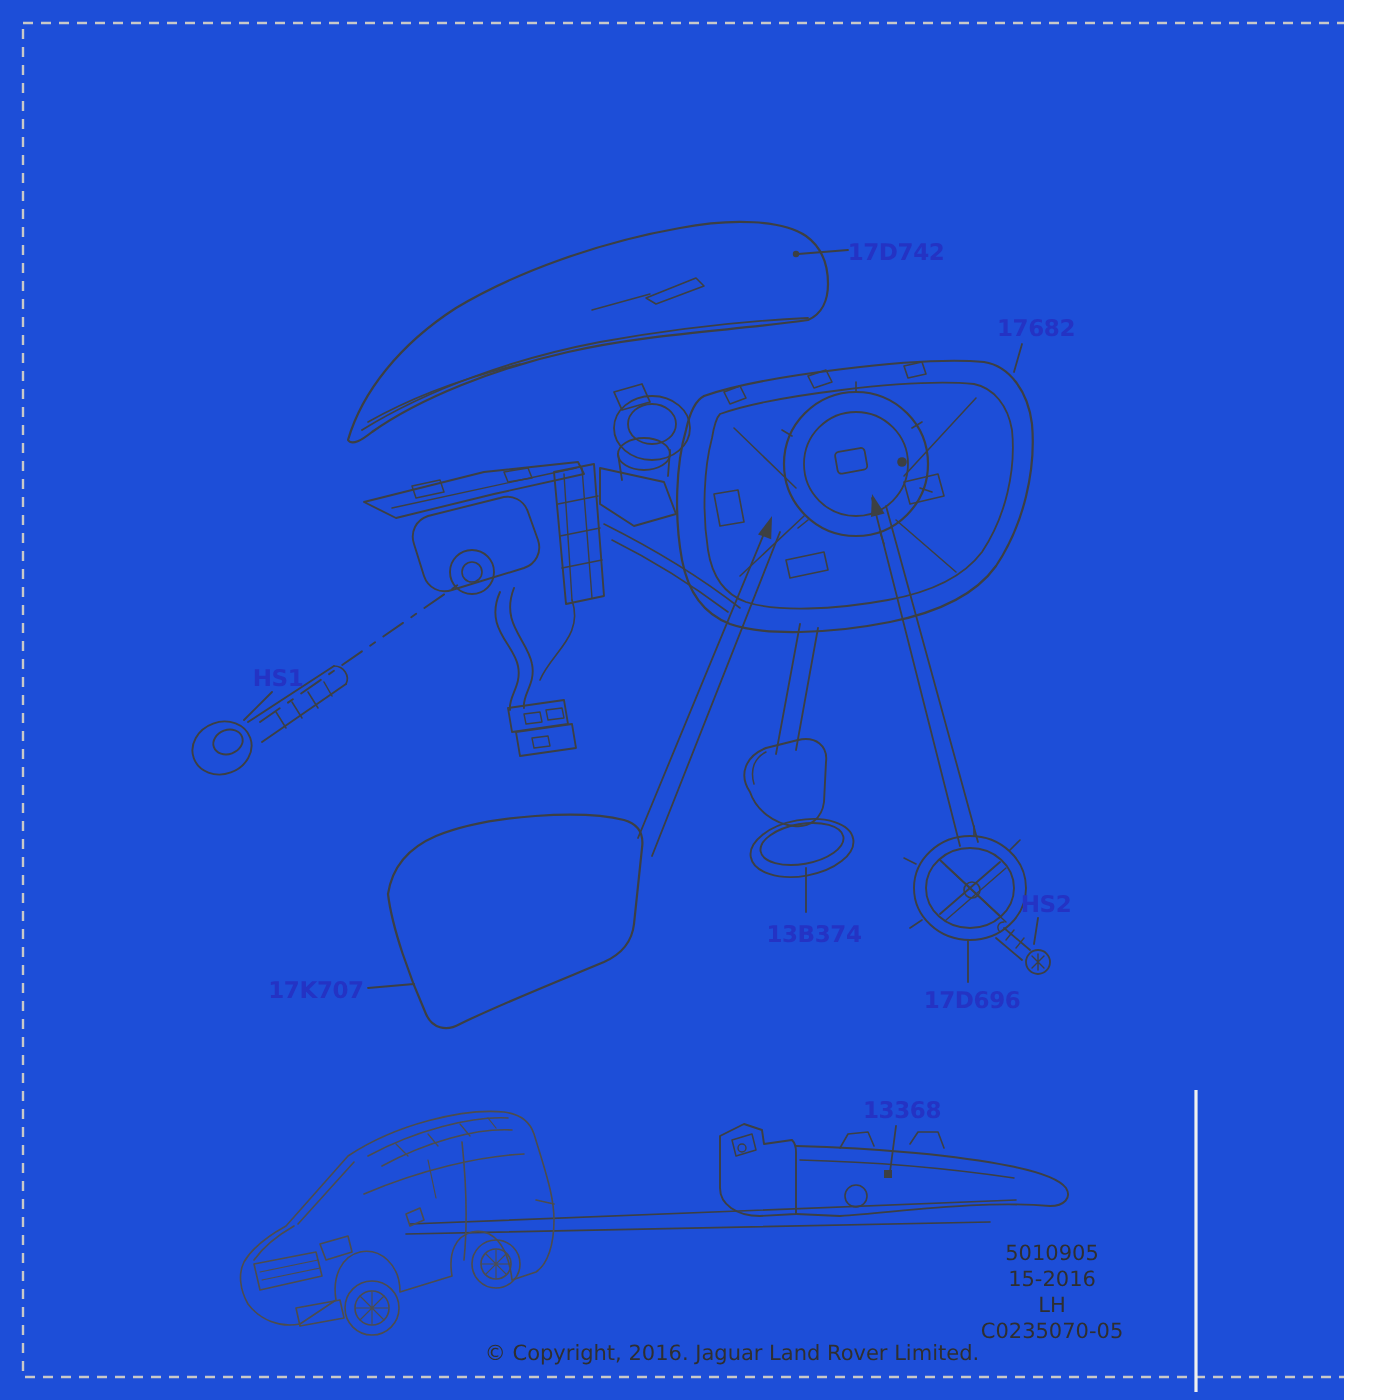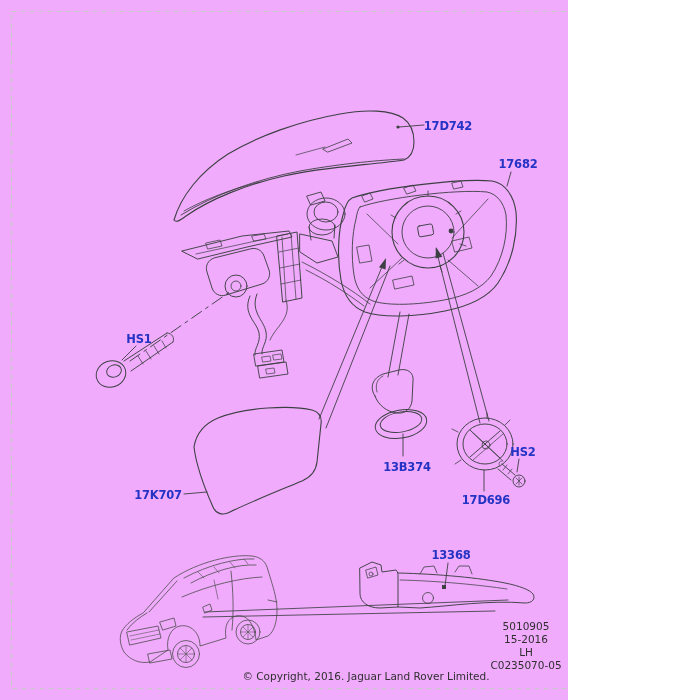--- a/index.html
+++ b/index.html
@@ -1,16 +1,16 @@
 <!DOCTYPE html>
 <html><head>
 <meta charset="utf-8">
 <style>
   html,body{margin:0;padding:0;background:#fff;}
-  .stage{position:relative;width:568px;height:700px;background:#f0abfc;overflow:hidden;
+  .stage{position:relative;width:672px;height:700px;background:#1d4ed8;overflow:hidden;
          font-family:"DejaVu Sans","Liberation Sans",sans-serif;}
   svg{display:block}
   .plabel{font-family:"DejaVu Sans","Liberation Sans",sans-serif;font-weight:bold;
           font-size:11.5px;letter-spacing:-0.2px;cursor:pointer;}
   .footer-txt{font-family:"DejaVu Sans","Liberation Sans",sans-serif;font-size:10.5px;}
 </style>
 </head>
 <body>
 
 <div class="stage">

